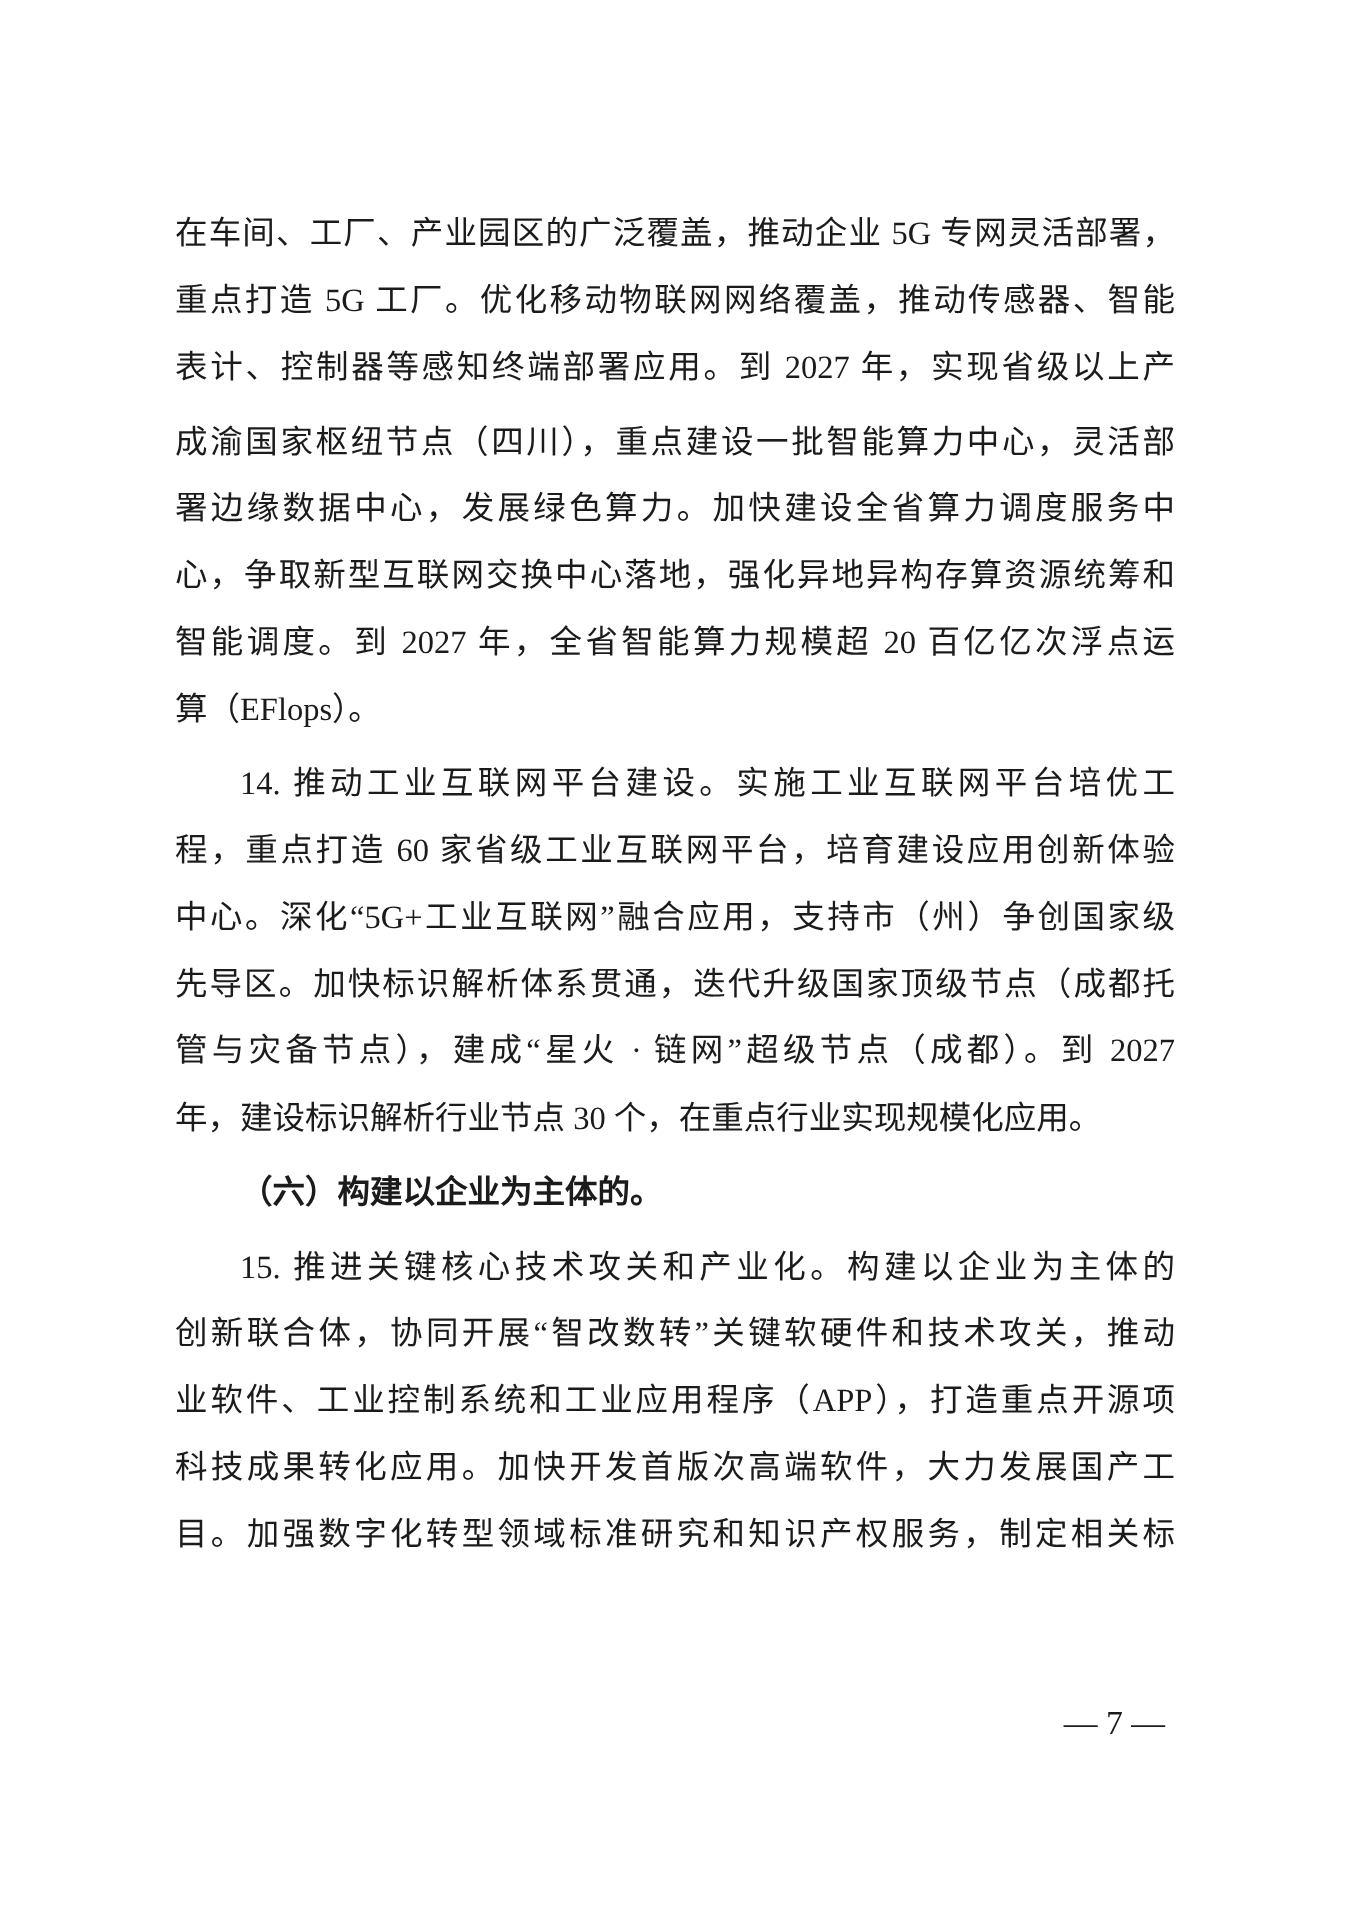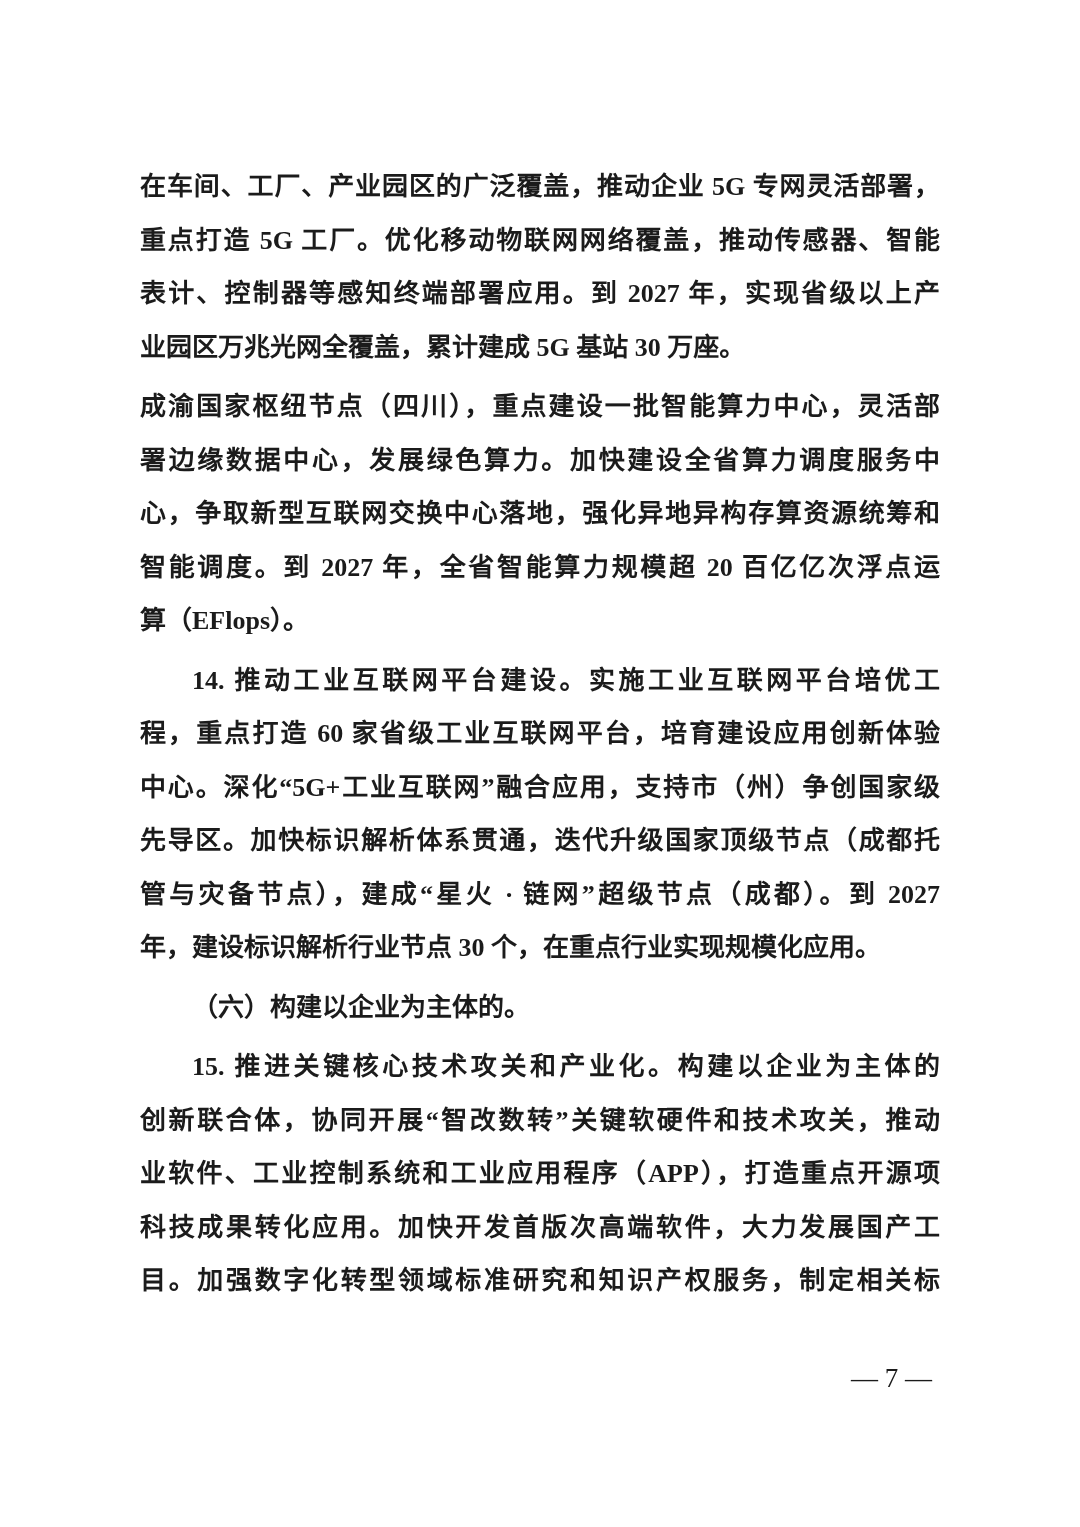--- a/index.html
+++ b/index.html
@@ -20,21 +20,20 @@
   .text-block {
     position: absolute;
     left: 140px;
     top: 160px;
     width: 800px;
   }
   .para {
     margin: 0;
     font-size: 26px;
     line-height: 53.5px;
-    font-weight: bold;
   }
   .para + .para { margin-top: 6px; }
   .para.heading { font-weight: bold; }
   .line {
     display: block;
     height: 53.5px;
     overflow: hidden;
   }
   .line.stretch {
     text-align: justify;
@@ -55,21 +54,20 @@
 </style>
 </head>
 <body>
 
 <div class="page">
   <main class="text-block">
       <p class="para">
         <span class="line stretch">在车间、工厂、产业园区的广泛覆盖，推动企业 5G 专网灵活部署，</span>
         <span class="line stretch">重点打造 5G 工厂。优化移动物联网网络覆盖，推动传感器、智能</span>
         <span class="line stretch">表计、控制器等感知终端部署应用。到 2027 年，实现省级以上产</span>
-        <span class="line">业园区万兆光网全覆盖，累计建成 5G 基站 30 万座。</span>
       </p>
       <p class="para">
         <span class="line stretch">成渝国家枢纽节点（四川），重点建设一批智能算力中心，灵活部</span>
         <span class="line stretch">署边缘数据中心，发展绿色算力。加快建设全省算力调度服务中</span>
         <span class="line stretch">心，争取新型互联网交换中心落地，强化异地异构存算资源统筹和</span>
         <span class="line stretch">智能调度。到 2027 年，全省智能算力规模超 20 百亿亿次浮点运</span>
         <span class="line">算（EFlops）。</span>
       </p>
       <p class="para">
         <span class="line stretch indent">14. 推动工业互联网平台建设。实施工业互联网平台培优工</span>

